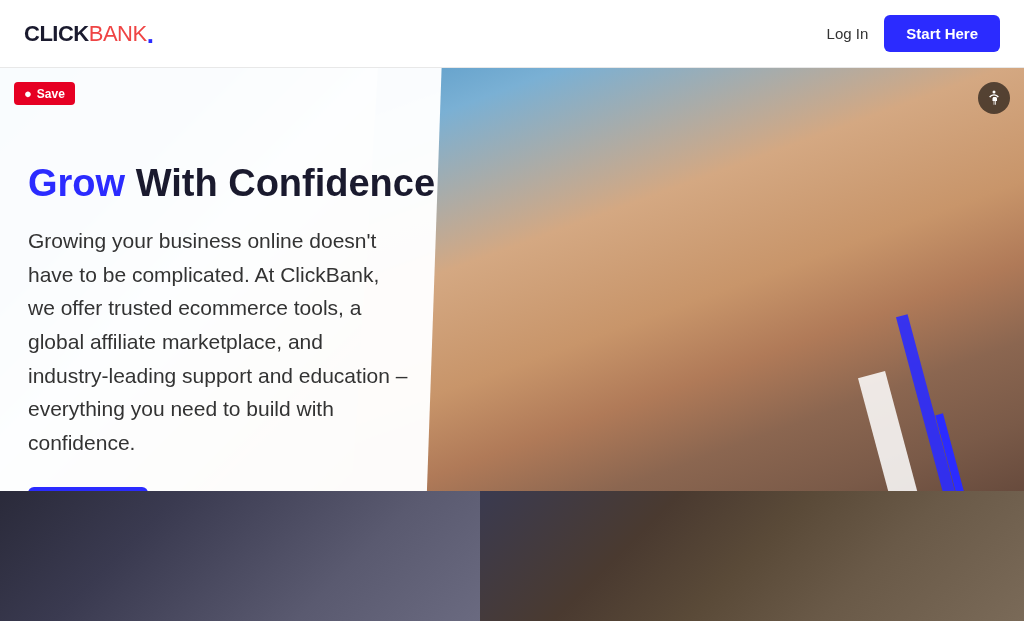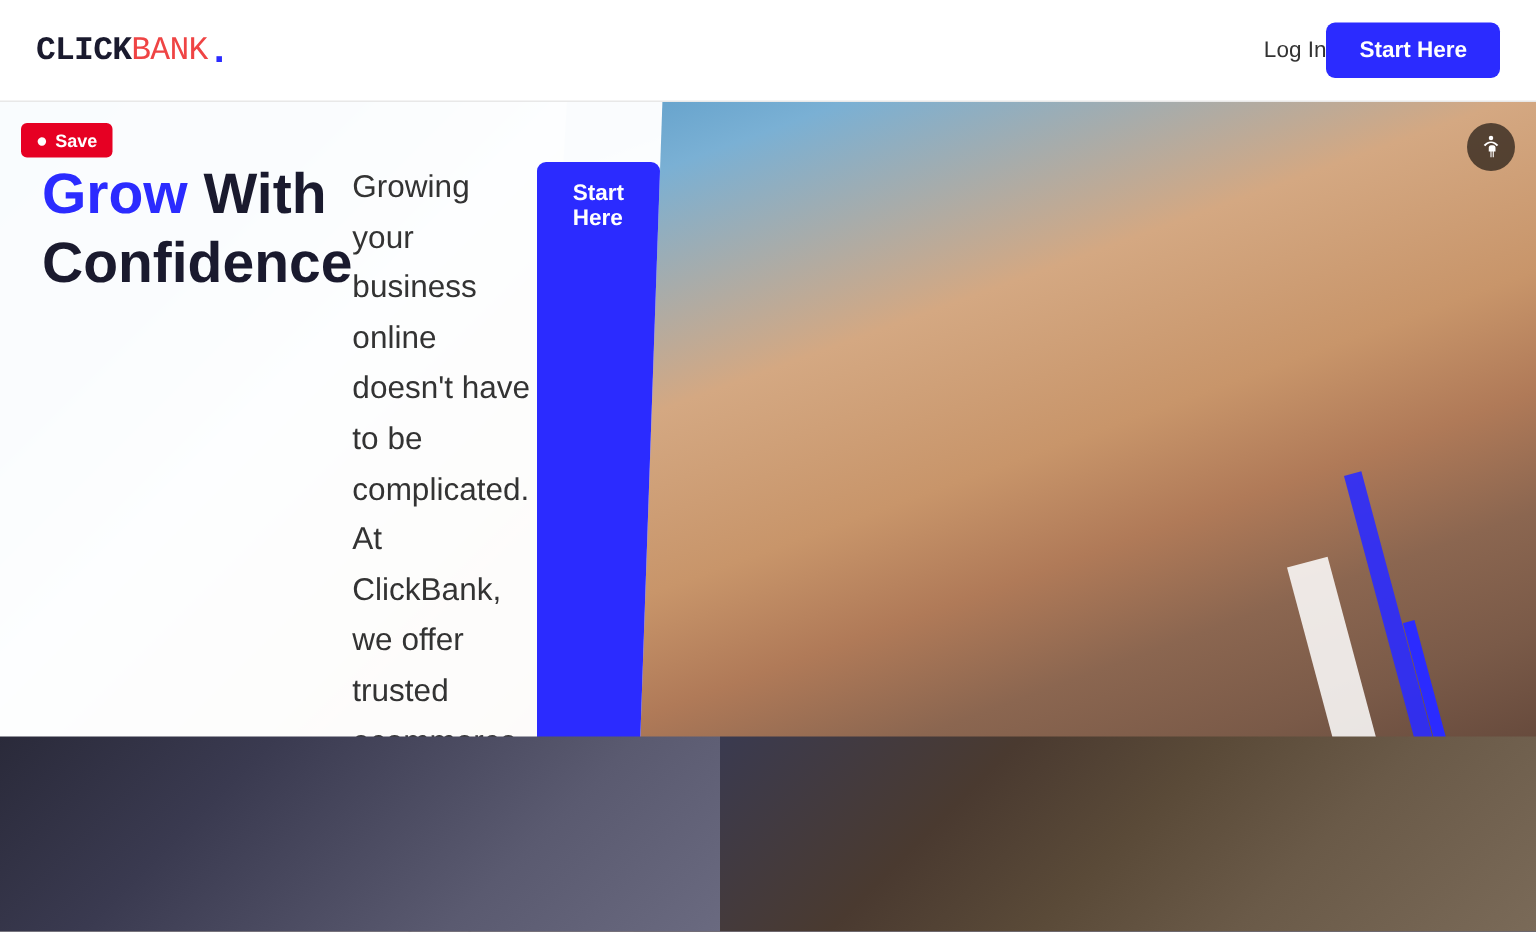--- a/index.html
+++ b/index.html
@@ -17,21 +17,20 @@
       position: relative;
       z-index: 10;
     }
     .logo {
       display: flex;
       align-items: center;
       font-size: 22px;
       font-weight: 900;
       letter-spacing: -0.5px;
       text-decoration: none;
-      font-family: Liberation Mono, monospace;
     }
     .logo-click {
       color: #1a1a2e;
     }
     .logo-bank {
       color: #ef4444;
       font-weight: 400;
     }
     .logo-dot {
       color: #2b2bff;
@@ -62,20 +61,21 @@
       gap: 4px;
     }
     .dropdown-arrow {
       font-size: 10px;
       color: #333;
     }
 
     .header-actions {
       display: flex;
       align-items: center;
+      gap: 16px;
     }
     .login-btn {
       font-size: 15px;
       color: #333;
       text-decoration: none;
       cursor: pointer;
       font-weight: 500;
       background: none;
       border: none;
     }
@@ -187,21 +187,21 @@
     }
 
     
     .hero-content {
       position: absolute;
       top: 0;
       left: 0;
       width: 480px;
       height: 100%;
       display: flex;
-      flex-direction: row;
+      flex-direction: column;
       justify-content: center;
       padding: 40px 40px 40px 28px;
       background: rgba(255,255,255,0.97);
       clip-path: polygon(0 0, 92% 0, 88% 100%, 0 100%);
     }
 
     .hero-title {
       font-size: 38px;
       font-weight: 700;
       color: #1a1a2e;

